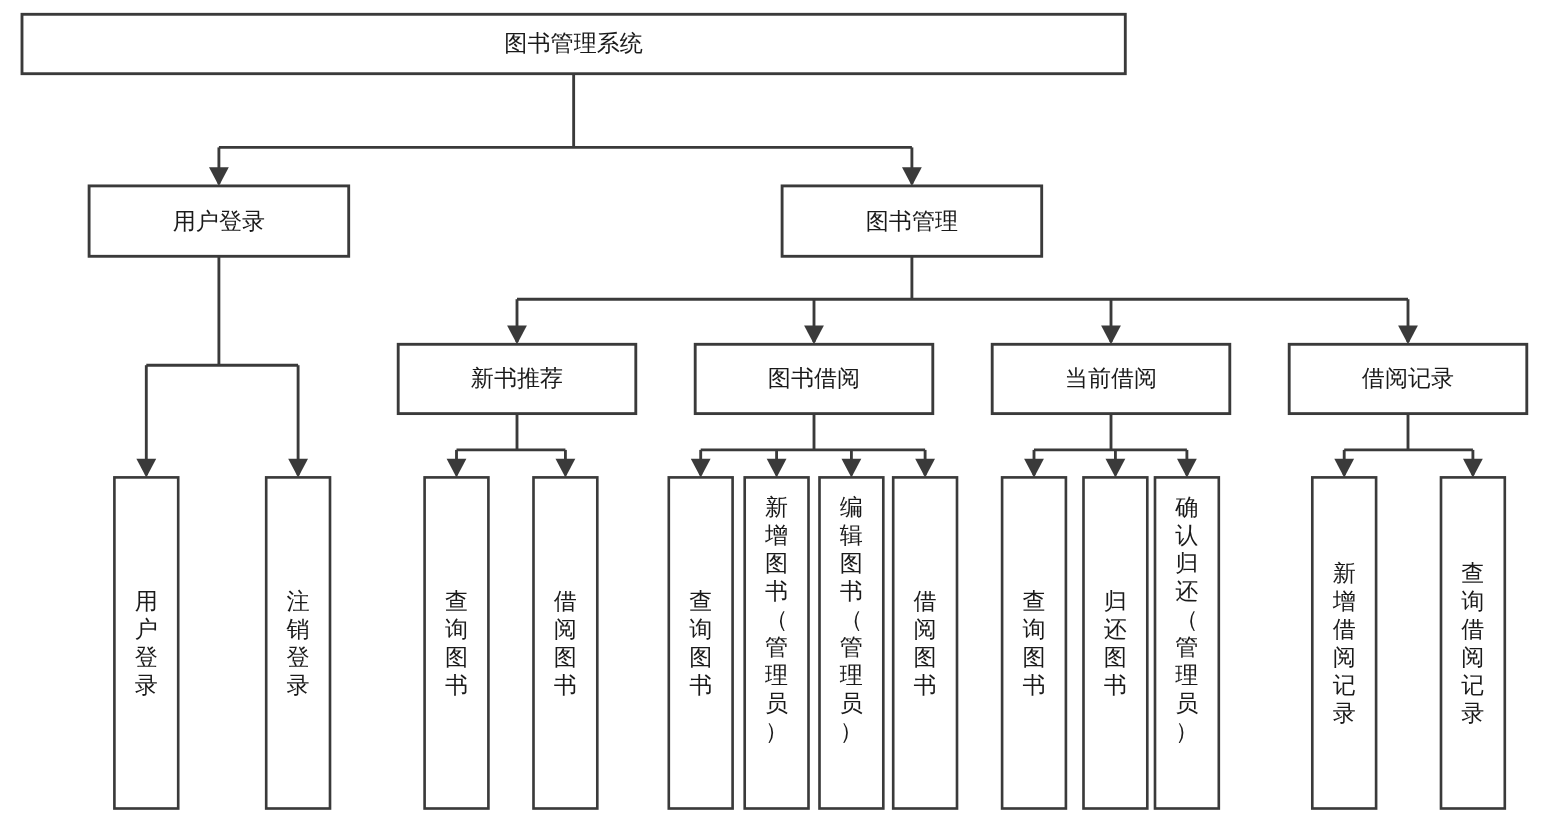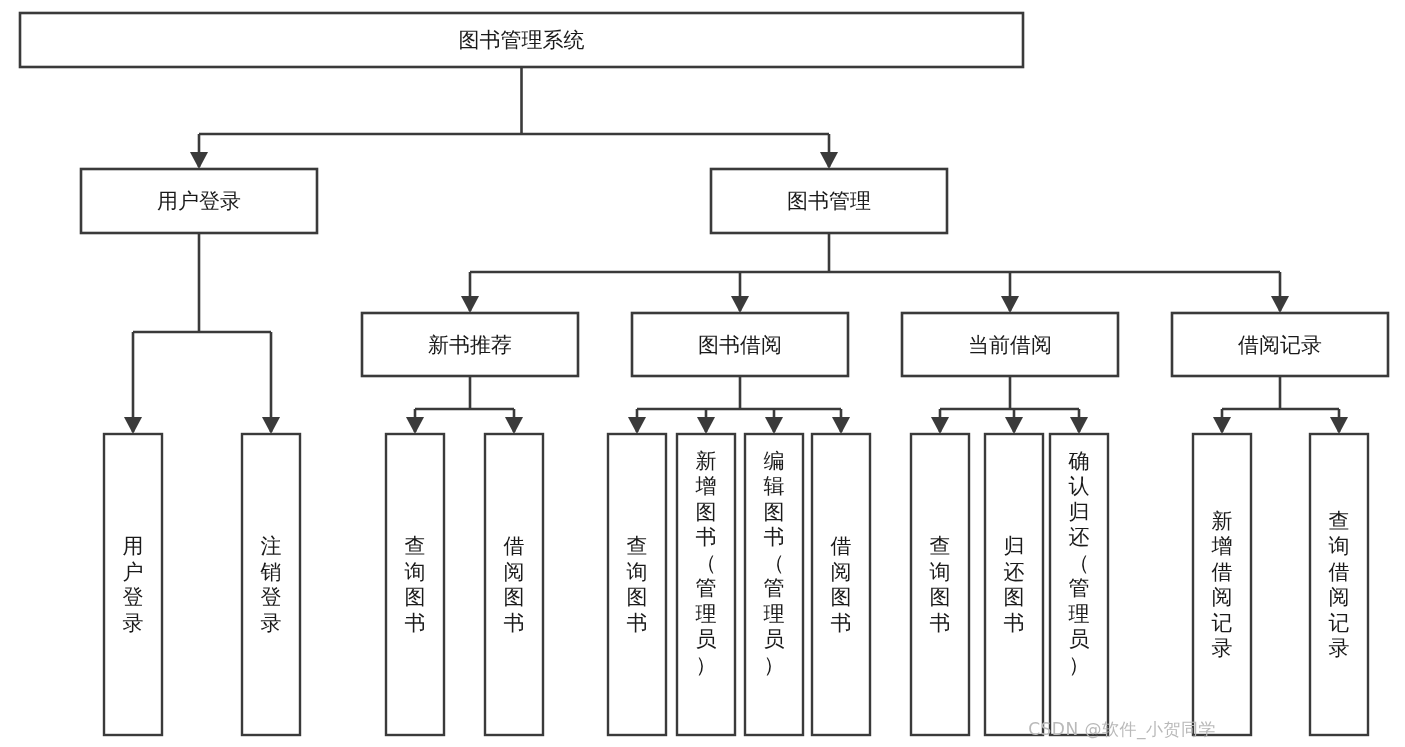--- a/index.html
+++ b/index.html
@@ -208,15 +208,14 @@
           <rect x="1193" y="434" width="58" height="301" class="node-box-thin"></rect>
         </g>
         <text x="1222" class="node-label-v"><tspan x="1222" y="527.89">新</tspan><tspan x="1222" y="553.39">增</tspan><tspan x="1222" y="578.89">借</tspan><tspan x="1222" y="604.39">阅</tspan><tspan x="1222" y="629.89">记</tspan><tspan x="1222" y="655.39">录</tspan></text>
         <g>
           <rect x="1310" y="434" width="58" height="301" class="node-box-thin"></rect>
         </g>
         <text x="1339" class="node-label-v"><tspan x="1339" y="527.89">查</tspan><tspan x="1339" y="553.39">询</tspan><tspan x="1339" y="578.89">借</tspan><tspan x="1339" y="604.39">阅</tspan><tspan x="1339" y="629.89">记</tspan><tspan x="1339" y="655.39">录</tspan></text>
       </g>
   </svg>
 
-  <div class="watermark">CSDN @软件_小贺同学</div>
 
 </div>
 
 </body></html>

